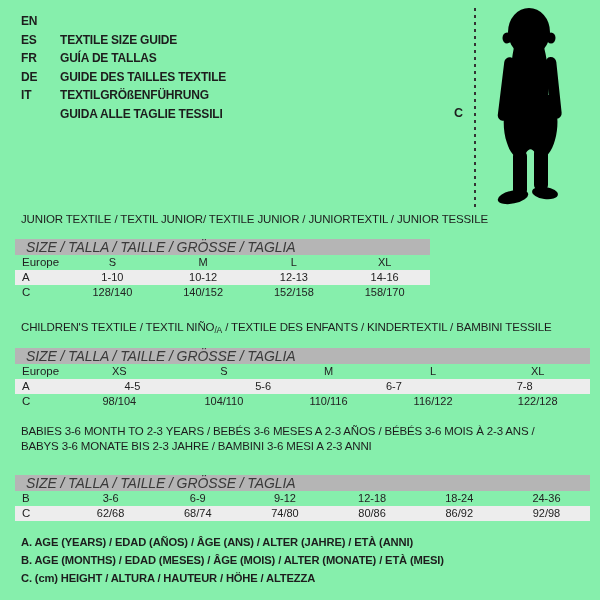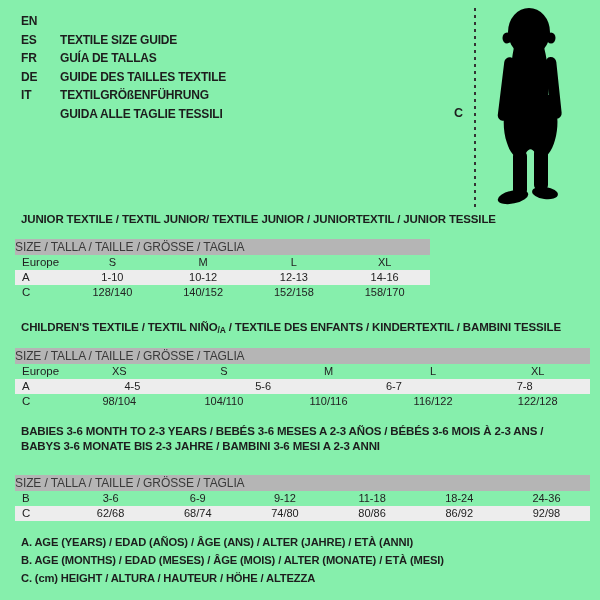--- a/index.html
+++ b/index.html
@@ -17,26 +17,26 @@
     position:absolute;left:474px;top:8px;width:2px;height:200px;
     background:repeating-linear-gradient(to bottom,#333 0 3px,transparent 3px 7px);
   }
   .measure-label{position:absolute;left:454px;top:106px;font-weight:700;font-size:12.5px;}
   .baby{position:absolute;left:484px;top:5px;width:92px;height:204px;}
   
   .table-section{position:absolute;left:15px;}
   #sec-junior{top:212px;width:415px;}
   #sec-children{top:320px;width:575px;}
   #sec-babies{top:424px;width:575px;}
-  .table-title{font-weight:700;font-size:11.5px;letter-spacing:-0.15px;line-height:15px;padding-left:6px;margin-bottom:12px;white-space:nowrap;}
+  .table-title{font-weight:400;font-size:11.5px;letter-spacing:-0.15px;line-height:15px;padding-left:6px;margin-bottom:12px;white-space:nowrap;}
   #sec-babies .table-title{margin-bottom:21px;}
   .table-title .sub{font-size:8.5px;position:relative;bottom:-2px;}
   .size-bar{
-    height:16px;background:#b5b5b5;color:#3a3a3a;font-size:12px;line-height:16px;
-    padding-left:0;letter-spacing:-0.1px;
+    height:16px;background:#b5b5b5;color:#3a3a3a;font-size:14px;line-height:16px;
+    padding-left:11px;letter-spacing:-0.1px;font-style:italic;
   }
   .t-row{display:flex;height:15px;font-size:11px;line-height:15px;color:#222;}
   .t-row.shaded{background:#ededed;}
   .t-label{width:52px;padding-left:7px;box-sizing:border-box;font-size:11.5px;}
   .t-cell{flex:1;text-align:center;}
   
   .legend{position:absolute;left:21px;top:534px;}
   .legend-line{font-weight:700;font-size:11.2px;line-height:17.8px;letter-spacing:-0.15px;white-space:nowrap;}
 </style>
 </head>
@@ -154,21 +154,21 @@
       <div class="table-title">
         <div class="title-line"><span>BABIES 3-6 MONTH TO 2-3 YEARS / BEBÉS 3-6 MESES A 2-3 AÑOS / BÉBÉS 3-6 MOIS À 2-3 ANS /</span></div>
         <div class="title-line"><span>BABYS 3-6 MONATE BIS 2-3 JAHRE / BAMBINI 3-6 MESI A 2-3 ANNI</span></div>
       </div>
       <div class="size-bar" style="background: rgb(181, 181, 181);">SIZE / TALLA / TAILLE / GRÖSSE / TAGLIA</div>
       <div class="t-row">
         <span class="t-label">B</span>
         <span class="t-cell">3-6</span>
         <span class="t-cell">6-9</span>
         <span class="t-cell">9-12</span>
-        <span class="t-cell">11-18</span>
+        <span class="t-cell">12-18</span>
         <span class="t-cell">18-24</span>
         <span class="t-cell">24-36</span>
       </div>
       <div class="t-row shaded" style="background: rgb(237, 237, 237);">
         <span class="t-label">C</span>
         <span class="t-cell">62/68</span>
         <span class="t-cell">68/74</span>
         <span class="t-cell">74/80</span>
         <span class="t-cell">80/86</span>
         <span class="t-cell">86/92</span>

